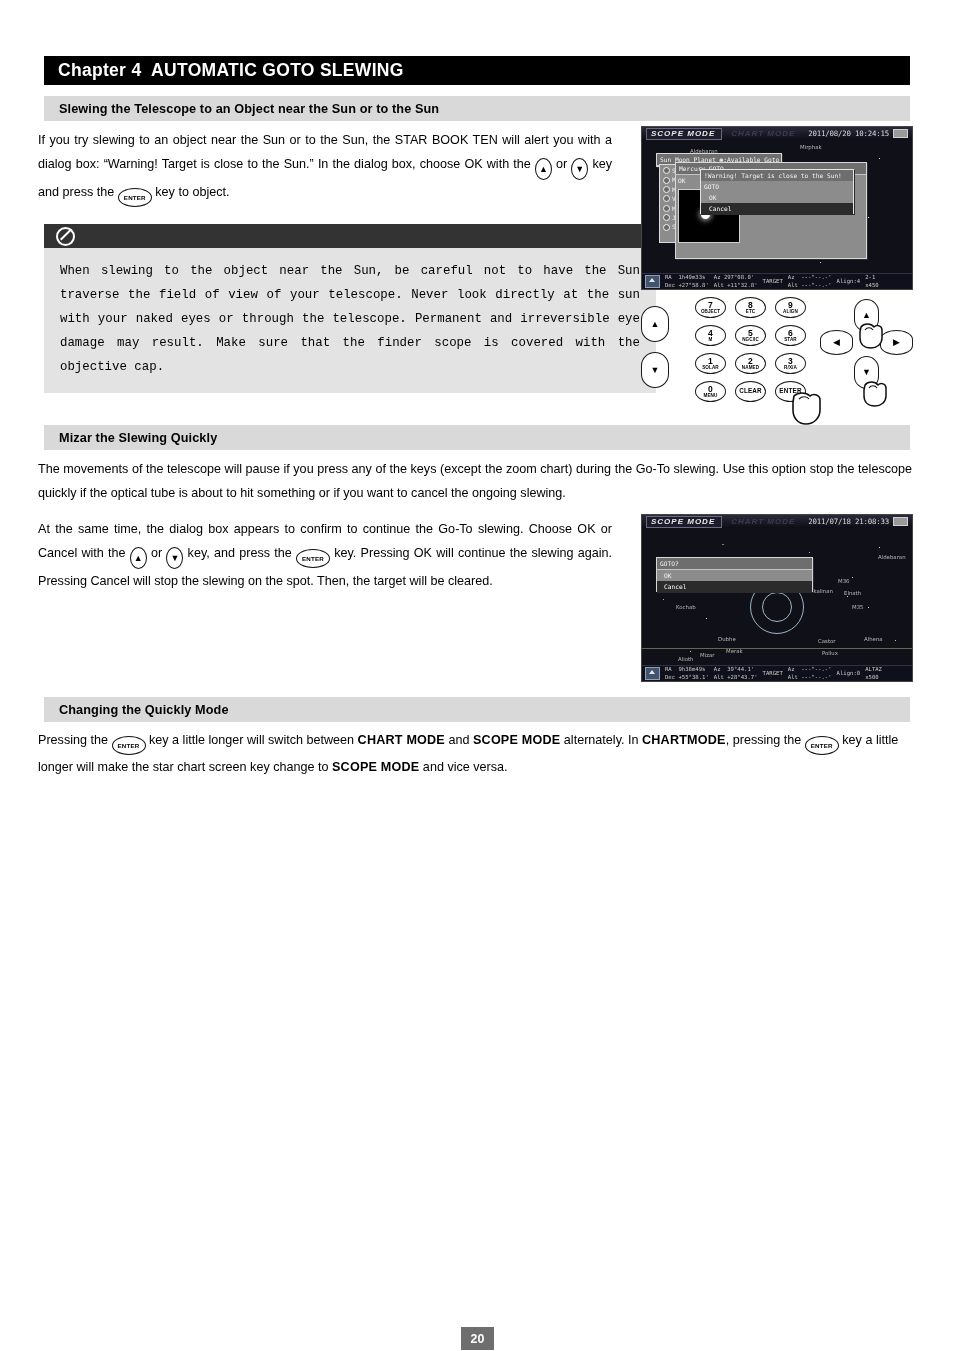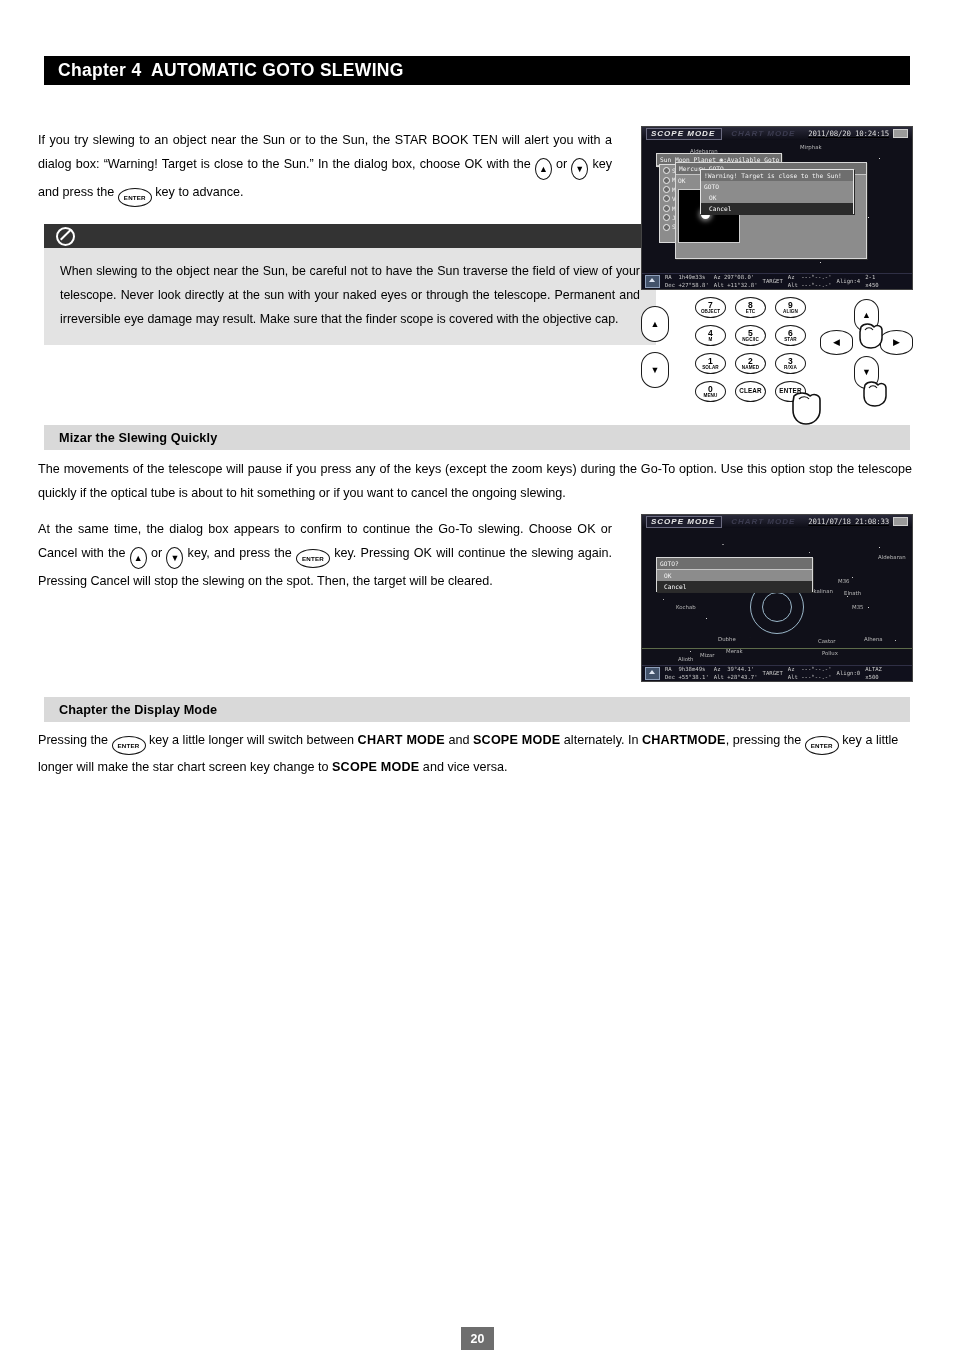--- a/index.html
+++ b/index.html
@@ -97,20 +97,21 @@
     font-size: 12.6px;
     letter-spacing: 0.2px;
     font-stretch: condensed;
   }
 
   
   .caution {
     position: absolute;
     left: 44px; top: 208px;
     width: 612px;
+    font-family: Liberation Mono, monospace;
   }
   .caution-bar {
     height: 24px;
     background: #333333;
     display: flex;
     align-items: center;
     padding-left: 12px;
   }
   .no-icon {
     width: 15px; height: 15px;
@@ -168,21 +169,20 @@
   }
   .mode-tab.dim {
     color: #3c3c50;
     background: transparent;
     border-color: transparent;
   }
   .topbar-right {
     display: flex;
     align-items: center;
     gap: 4px;
-    text-decoration: underline;
   }
   .shot-datetime {
     font-size: 7.4px;
     color: #dcdcdc;
     font-family: "DejaVu Sans Mono", monospace;
     letter-spacing: -0.2px;
   }
   .batt {
     width: 13px; height: 7px;
     border: 1px solid #cfcfcf;
@@ -380,23 +380,26 @@
 </style>
 </head>
 <body>
 
 <div class="page">
 
   <div class="chapter-bar">
     <span class="chapter-text">Chapter 4  AUTOMATIC GOTO SLEWING</span>
   </div>
 
+  <div class="sect-head" style="left:44px; top:80px; width:866px; height:25px;">
+    <span class="sect-text">Slewing the Telescope to an Object near the Sun or to the Sun</span>
+  </div>
 
   <div class="para" style="left:38px; top:112px; width:574px;">
-    <span>If you try slewing to an object near the Sun or to the Sun, the STAR BOOK TEN will alert you with a dialog box: “Warning! Target is close to the Sun.”  In the dialog box, choose OK with the </span><span class="keyico arrow">▲</span><span> or </span><span class="keyico arrow">▼</span><span> key and press the </span><span class="keyico enter">ENTER</span><span> key to advance.</span>
+    <span>If you try slewing to an object near the Sun or to the Sun, the STAR BOOK TEN will alert you with a dialog box: “Warning! Target is close to the Sun.”  In the dialog box, choose OK with the </span><span class="keyico arrow">▲</span><span> or </span><span class="keyico arrow">▼</span><span> key and press the </span><span class="keyico enter">ENTER</span><span> key to object.</span>
   </div>
 
   <div class="caution">
     <div class="caution-bar">
       <span class="no-icon"></span>
     </div>
     <div class="caution-body">When slewing to the object near the Sun, be careful not to have the Sun traverse the field of view of your telescope. Never look directly at the sun with your naked eyes or through the telescope. Permanent and irreversible eye damage may result.  Make sure that the finder scope is covered with the objective cap.</div>
   </div>
 
   <div class="shot" style="left:641px; top:110px; width:270px; height:162px;">
@@ -576,21 +579,21 @@
     <svg class="hand" style="left:232px; top:86px; width:32px; height:28px;" viewBox="0 0 32 28">
       <path d="M3 5 C6 1, 13 1, 16 5 C19 2, 24 4, 24 8 L24 16 C24 22, 19 26, 13 26 C6 26, 2 22, 2 16 L2 10 Z" fill="#ffffff" stroke="#111111" stroke-width="1.5" stroke-linejoin="round"></path>
       <path d="M7 8 C9 5, 13 5, 15 8" fill="none" stroke="#111111" stroke-width="1.1"></path>
     </svg>
   </div>
 
   <div class="sect-head" style="left:44px; top:409px; width:866px; height:25px;">
     <span class="sect-text">Mizar the Slewing Quickly</span>
   </div>
 
-  <div class="para" style="left:38px; top:441px; width:874px;">The movements of the telescope will pause if you press any of the keys (except the zoom keys) during the Go-To option.  Use this option stop the telescope quickly if the optical tube is about to hit something or if you want to cancel the ongoing slewing.</div>
+  <div class="para" style="left:38px; top:441px; width:874px;">The movements of the telescope will pause if you press any of the keys (except the zoom chart) during the Go-To slewing.  Use this option stop the telescope quickly if the optical tube is about to hit something or if you want to cancel the ongoing slewing.</div>
 
   <div class="para" style="left:38px; top:501px; width:574px;">
     <span>At the same time, the dialog box appears to confirm to continue the Go-To slewing. Choose OK or Cancel with the </span><span class="keyico arrow">▲</span><span> or </span><span class="keyico arrow">▼</span><span> key, and press the </span><span class="keyico enter">ENTER</span><span> key.  Pressing OK will continue the slewing again.  Pressing Cancel will stop the slewing on the spot.  Then, the target will be cleared.</span>
   </div>
 
   <div class="shot" style="left:641px; top:498px; width:270px; height:166px;">
 
     <div class="shot-topbar">
       <div style="display:flex; align-items:center; gap:4px;">
         <span class="mode-tab">SCOPE MODE</span>
@@ -649,21 +652,21 @@
       </span>
       <span>Align:0</span>
       <span class="sb-col">
         <span>ALTAZ</span>
         <span>x500</span>
       </span>
     </div>
   </div>
 
   <div class="sect-head" style="left:44px; top:681px; width:866px; height:25px;">
-    <span class="sect-text">Chapter the Display Mode</span>
+    <span class="sect-text">Changing the Quickly Mode</span>
   </div>
 
   <div class="para nojust" style="left:38px; top:712px; width:878px;">
     <span>Pressing the </span><span class="keyico enter">ENTER</span><span> key a little longer will switch between </span><span class="modeword">CHART MODE</span><span> and </span><span class="modeword">SCOPE MODE</span><span> alternately. In </span><span class="modeword">CHARTMODE</span><span>, pressing the </span><span class="keyico enter">ENTER</span><span> key a little longer will make the star chart screen key change to </span><span class="modeword">SCOPE MODE</span><span> and vice versa.</span>
   </div>
 
   <div class="pagenum">20</div>
 
 </div>
 

